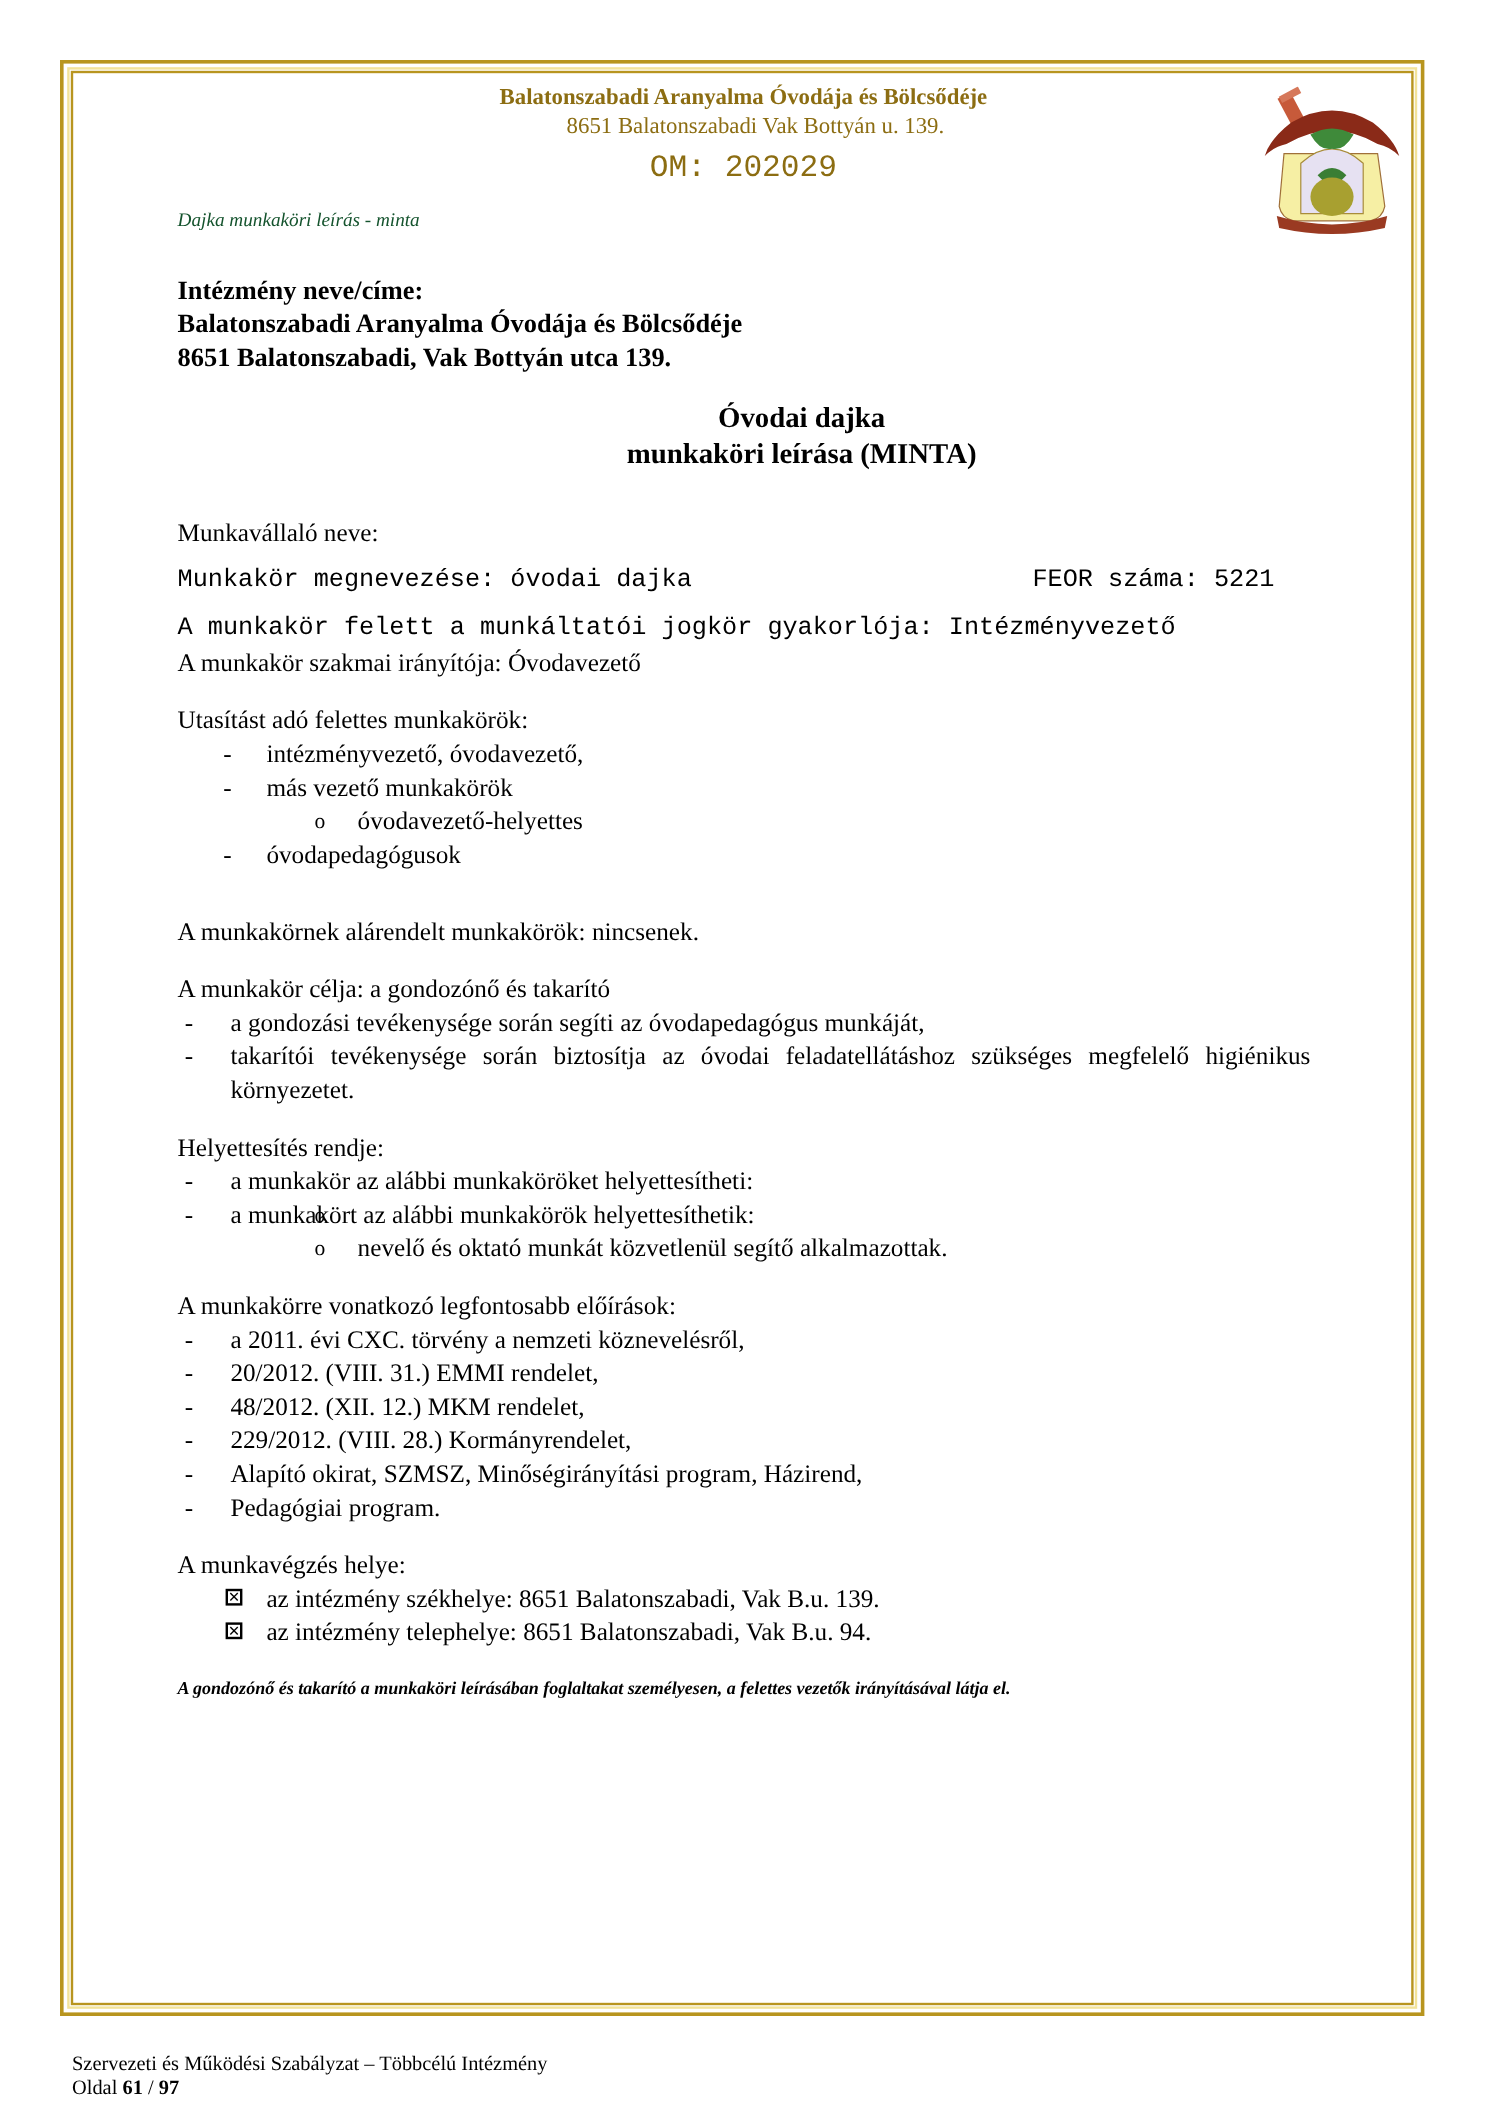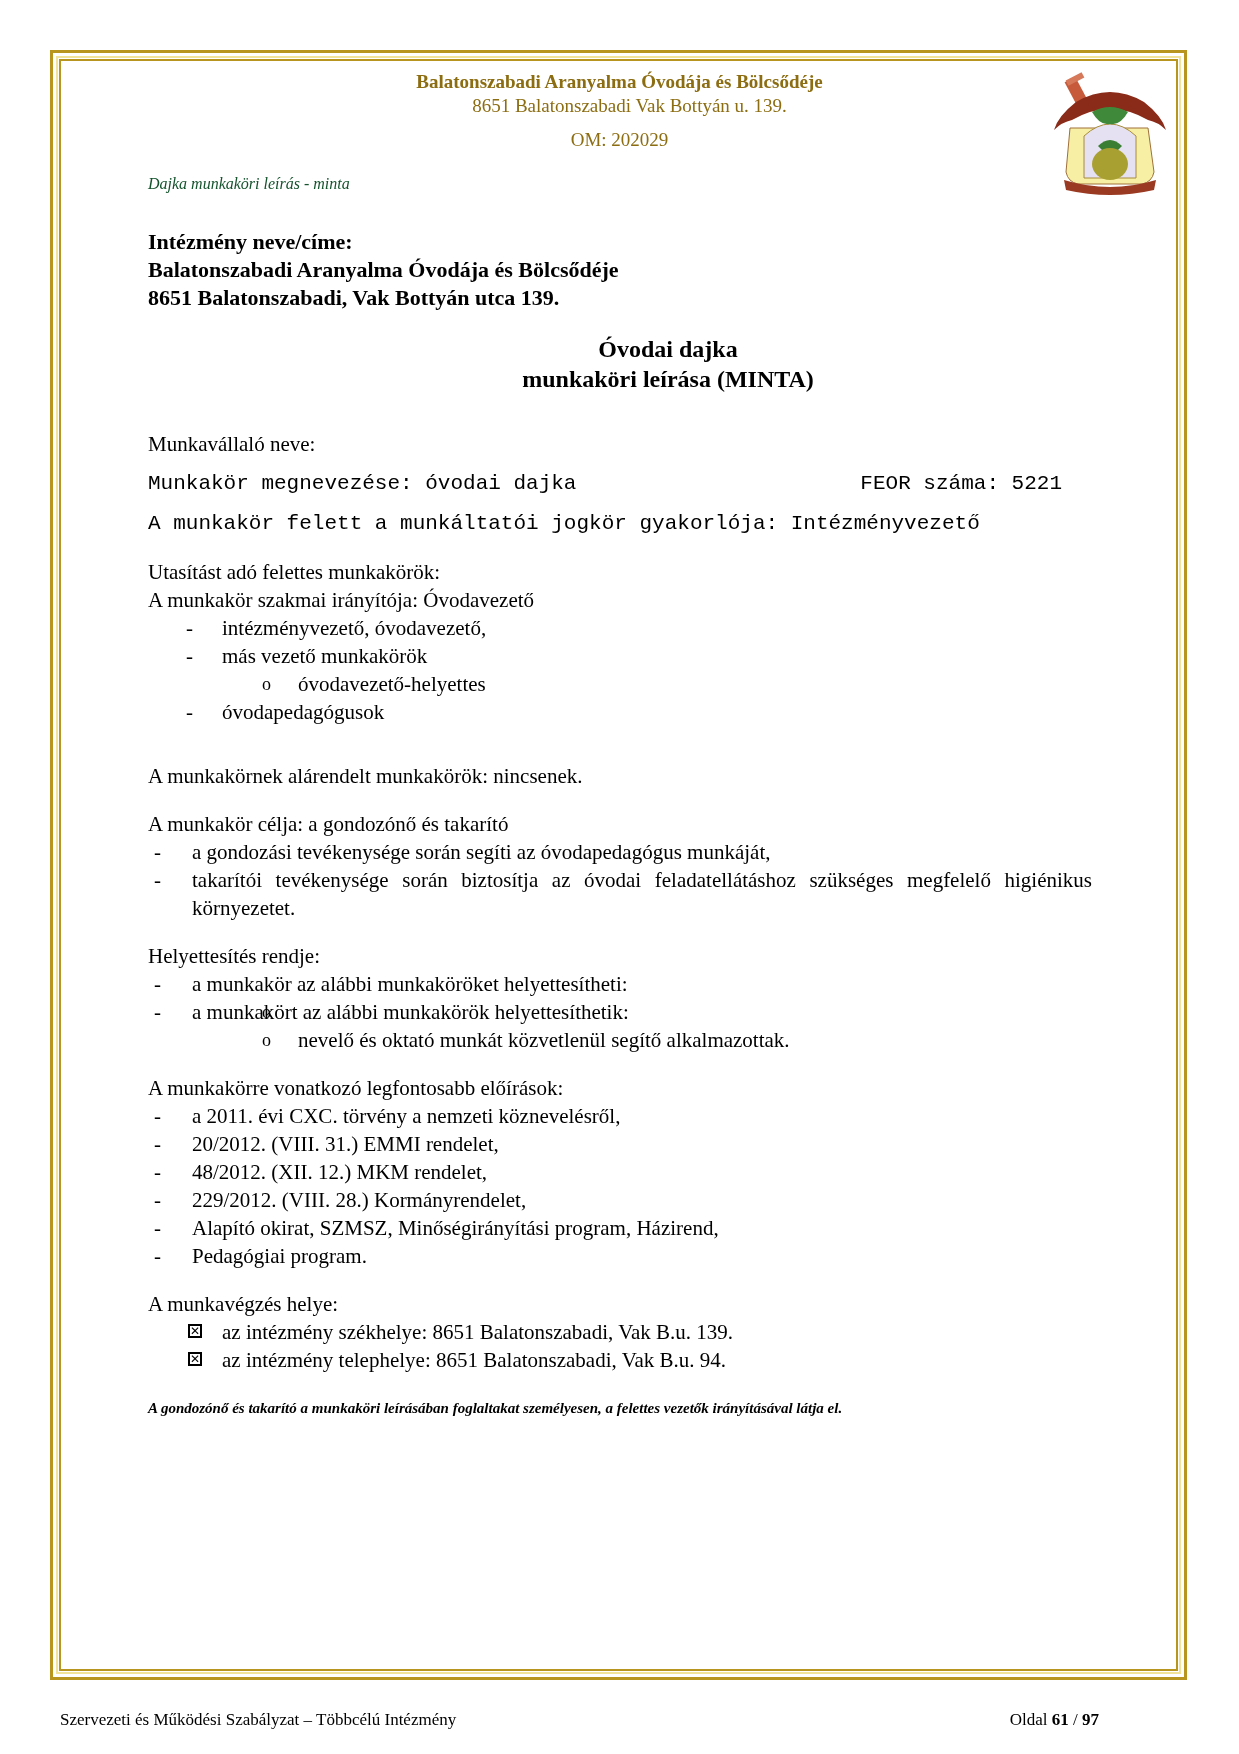--- a/index.html
+++ b/index.html
@@ -10,21 +10,21 @@
   .frame { position: absolute; left: 50px; top: 50px; width: 1137px; height: 1630px;
            border: 3px solid #b8951f; box-sizing: border-box; }
   .frame::before { content: ""; position: absolute; left: 3px; top: 3px; right: 3px; bottom: 3px;
            border: 2px solid #f2e39a; }
   .frame::after { content: ""; position: absolute; left: 6px; top: 6px; right: 6px; bottom: 6px;
            border: 2px solid #b8951f; }
 
   .header { position: absolute; left: 0; width: 1239px; top: 70px; text-align: center; color: #8c6d12; }
   .header .name { font-weight: bold; font-size: 19px; line-height: 24px; }
   .header .addr { font-size: 19px; line-height: 24px; padding-left: 20px; }
-  .header .om { font-size: 19px; line-height: 24px; margin-top: 10px; }
+  .header .om { font-size: 26px; line-height: 24px; margin-top: 10px; font-family: Liberation Mono, monospace; }
 
   .logo { position: absolute; left: 1048px; top: 72px; width: 124px; height: 124px; }
 
   .subtitle { position: absolute; left: 148px; top: 175px; font-style: italic; font-size: 16px; color: #14532d; }
 
   .content { position: absolute; left: 148px; width: 944px; top: 228px; font-size: 21px; line-height: 28px; }
   .inst { font-weight: bold; font-size: 22px; line-height: 28px; }
   .doc-title { text-align: center; font-weight: bold; font-size: 24px; line-height: 30px; margin-top: 22px; padding-left: 96px; }
 
   .p { margin: 0; }
@@ -47,21 +47,21 @@
 
   ul.check { list-style: none; margin: 0; padding: 0; }
   ul.check > li { position: relative; padding-left: 74px; }
   .cbox { position: absolute; left: 40px; top: 6px; width: 14px; height: 14px; border: 2px solid #000;
           box-sizing: border-box; font-family: "DejaVu Sans", sans-serif; font-size: 12px; line-height: 10px;
           text-align: center; font-weight: bold; }
 
   .closing { font-weight: bold; text-align: justify; font-size: 15px; line-height: 28px; font-style: italic; }
 
   .footer { position: absolute; left: 60px; right: 140px; top: 1710px; display: flex; justify-content: space-between;
-            font-size: 17px; color: #000; }
+            font-size: 17px; color: #000; flex-direction: column; }
   .footer b { font-weight: bold; }
 </style>
 </head>
 <body>
 
 <div class="frame"></div>
 
 <div class="header">
   <div class="name">Balatonszabadi Aranyalma Óvodája és Bölcsődéje</div>
   <div class="addr">8651 Balatonszabadi Vak Bottyán u. 139.</div>
@@ -95,23 +95,23 @@
     <div>Óvodai dajka</div>
     <div>munkaköri leírása (MINTA)</div>
   </div>
 
   <p class="p mt-l" style="margin-top:36px;">Munkavállaló neve:</p>
   <div class="row mt-s">
     <span>Munkakör megnevezése: óvodai dajka</span>
     <span style="margin-right:30px;">FEOR száma: 5221</span>
   </div>
   <p class="p mt-s">A munkakör felett a munkáltatói jogkör gyakorlója: Intézményvezető</p>
+  <p class="p">A munkakör szakmai irányítója: Óvodavezető</p>
+
   <p class="p mt-m">Utasítást adó felettes munkakörök:</p>
-
-  <p class="p">A munkakör szakmai irányítója: Óvodavezető</p>
   <ul class="dash">
     <li><span class="mk">-</span><span>intézményvezető, óvodavezető,</span></li>
     <li><span class="mk">-</span><span>más vezető munkakörök</span></li>
   </ul>
   <ul class="circ">
     <li><span class="mk">o</span><span>óvodavezető-helyettes</span></li>
   </ul>
   <ul class="dash">
     <li><span class="mk">-</span><span>óvodapedagógusok</span></li>
   </ul>

